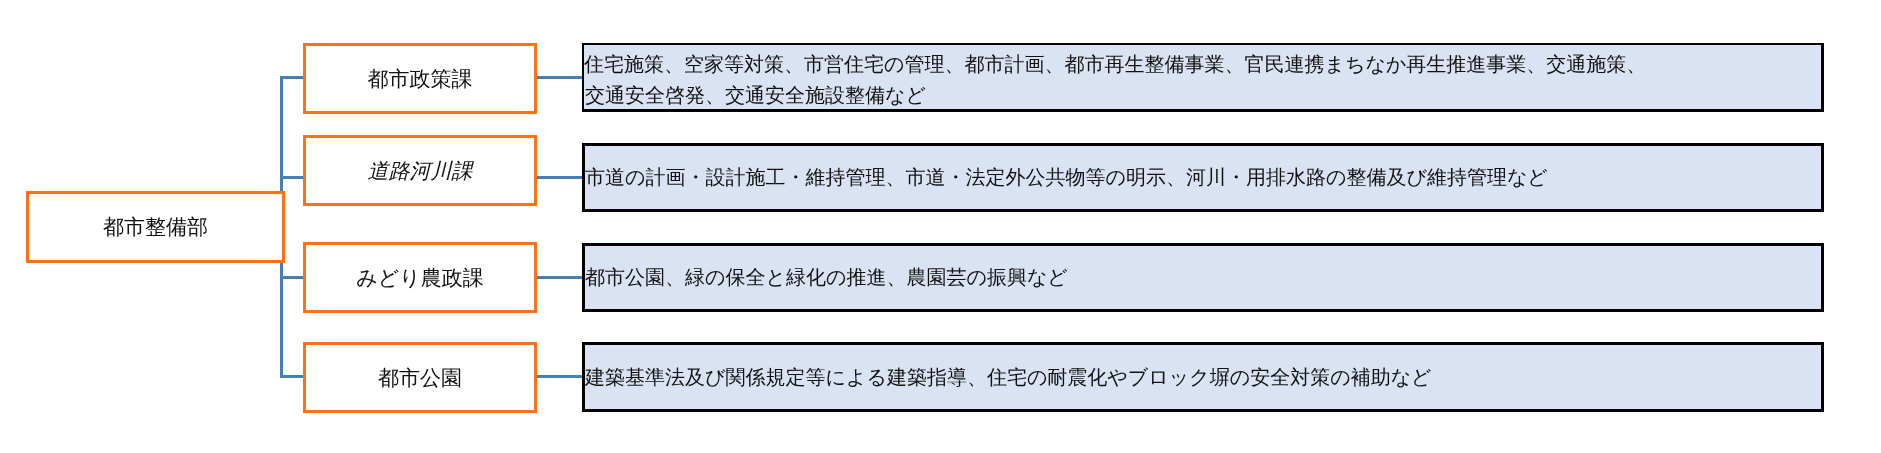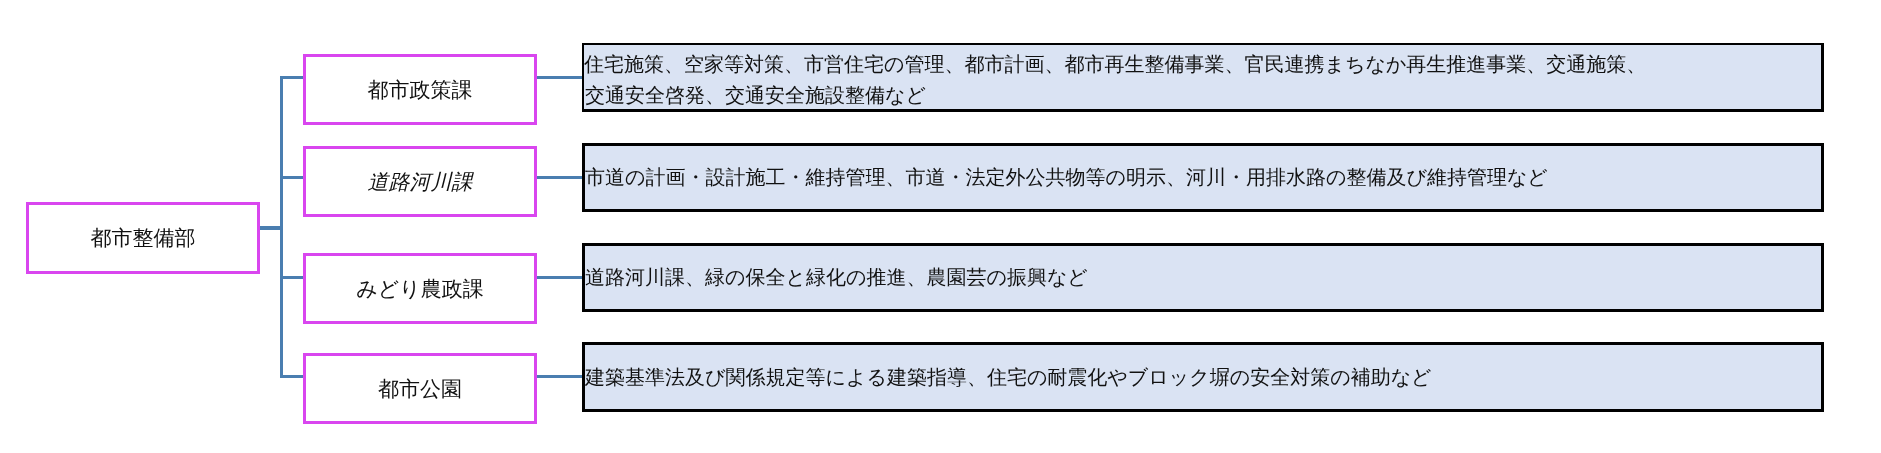--- a/index.html
+++ b/index.html
@@ -11,34 +11,33 @@
     width: 1881px;
     height: 453px;
     position: relative;
     overflow: hidden;
     font-family: "DejaVu Sans", "Liberation Sans", sans-serif;
     color: #111111;
   }
   .box {
     position: absolute;
     box-sizing: border-box;
-    border: 3px solid #d946ef;
+    border: 3px solid #f97316;
     background: #ffffff;
     display: flex;
     align-items: center;
     justify-content: center;
     font-size: 21px;
     letter-spacing: 0px;
     white-space: nowrap;
-    margin-top: 11px;
   }
   .root-box {
     left: 26px;
     top: 191px;
-    width: 234px;
+    width: 259px;
     height: 72px;
     text-align: center;
   }
   .branch-box {
     left: 303px;
     width: 234px;
     height: 71px;
   }
   .desc-box {
     position: absolute;
@@ -108,17 +107,17 @@
 </div>
 
 <div class="desc-box multi" style="top:43px; height:69px;">
   <span class="line1">住宅施策、空家等対策、市営住宅の管理、都市計画、都市再生整備事業、官民連携まちなか再生推進事業、交通施策、</span>
   <span class="line2">交通安全啓発、交通安全施設整備など</span>
 </div>
 <div class="desc-box" style="top:143px; height:69px;">
   <span>市道の計画・設計施工・維持管理、市道・法定外公共物等の明示、河川・用排水路の整備及び維持管理など</span>
 </div>
 <div class="desc-box" style="top:243px; height:69px;">
-  <span>道路河川課、緑の保全と緑化の推進、農園芸の振興など</span>
+  <span>都市公園、緑の保全と緑化の推進、農園芸の振興など</span>
 </div>
 <div class="desc-box" style="top:342px; height:70px;">
   <span>建築基準法及び関係規定等による建築指導、住宅の耐震化やブロック塀の安全対策の補助など</span>
 </div>
 
 </body></html>

